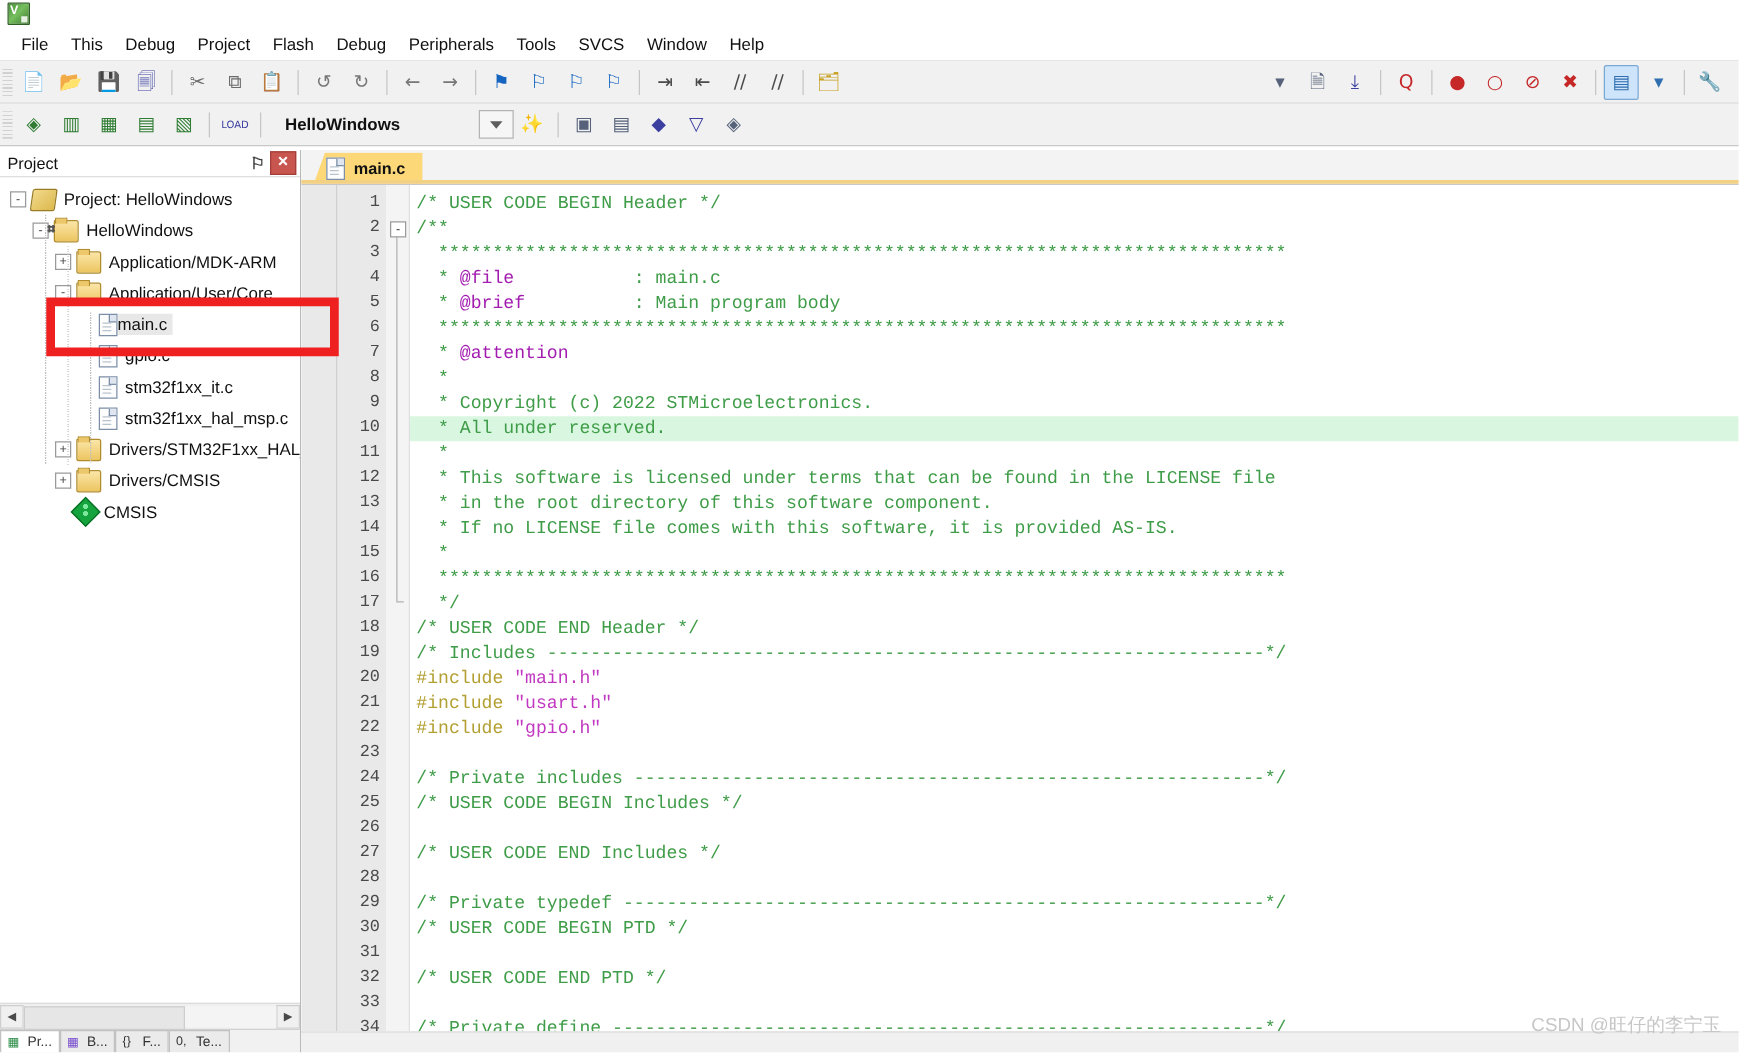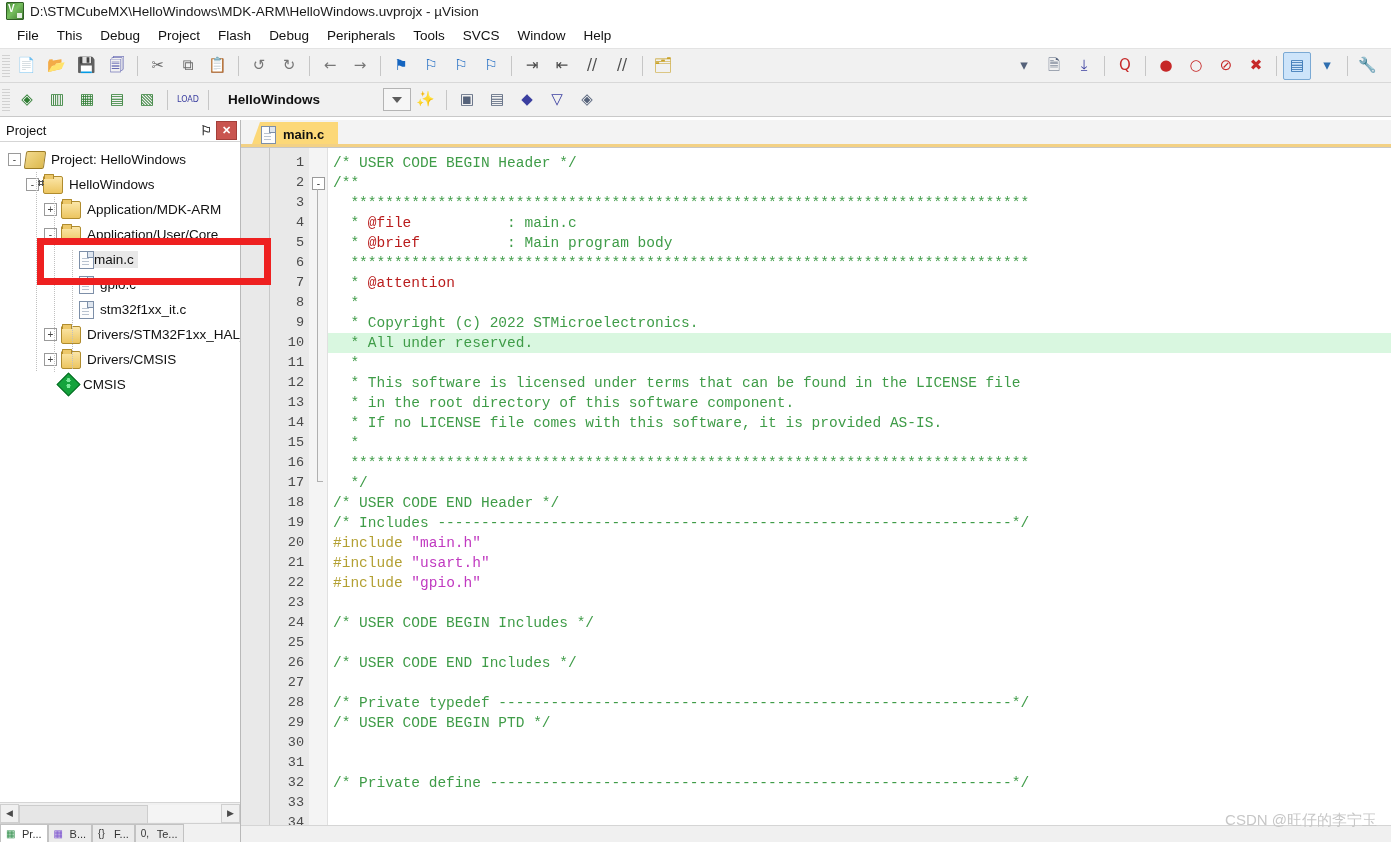--- a/index.html
+++ b/index.html
@@ -239,21 +239,21 @@
 
   .codecol{
     flex:1;min-width:0;padding-top:5px;position:relative;overflow:hidden;
     font-family:"Liberation Mono", monospace;font-size:14.5px;
   }
   .cline{
     height:20px;line-height:20px;white-space:pre;padding-left:5px;
   }
   .cline.hl{background:#d9f7e0;}
   .c-cmt{color:#3f9c48;}
-  .c-doc{color:#b91c1c;}
+  .c-doc{color:#a21caf;}
   .c-pre{color:#b3a033;}
   .c-str{color:#c039c0;}
 
   .hbar{
     height:16px;flex:0 0 16px;background:#f0f0f0;border-top:1px solid #d5d5d5;
     display:flex;align-items:center;
   }
 
   
   .annot{
@@ -265,21 +265,20 @@
     position:absolute;right:14px;bottom:12px;z-index:60;
     color:#c7c7c7;font-size:15px;font-family:"Liberation Sans",sans-serif;
     white-space:nowrap;
   }
 </style>
 </head>
 <body>
 
 <div class="titlebar">
   <div class="title-ico"></div>
-  <div class="title-text">D:\STMCubeMX\HelloWindows\MDK-ARM\HelloWindows.uvprojx - µVision</div>
 </div>
 
 <div class="menubar" id="menubar">
     <div class="menu-item">File</div>
     <div class="menu-item">This</div>
     <div class="menu-item">Debug</div>
     <div class="menu-item">Project</div>
     <div class="menu-item">Flash</div>
     <div class="menu-item">Debug</div>
     <div class="menu-item">Peripherals</div>
@@ -491,20 +490,25 @@
         </div>
         <div class="trow" style="padding-left: 62px;">
           <div class="exp none"></div>
           <div class="ico-file"></div>
           <span class="tlabel">gpio.c</span>
         </div>
         <div class="trow" style="padding-left: 62px;">
           <div class="exp none"></div>
           <div class="ico-file"></div>
           <span class="tlabel">stm32f1xx_it.c</span>
+        </div>
+        <div class="trow" style="padding-left: 62px;">
+          <div class="exp none"></div>
+          <div class="ico-file"></div>
+          <span class="tlabel">stm32f1xx_hal_msp.c</span>
         </div>
         <div class="trow" style="padding-left: 44px;">
           <div class="exp">+</div>
           <div class="ico ico-folder"></div>
           <span class="tlabel">Drivers/STM32F1xx_HAL_Driver</span>
         </div>
         <div class="trow" style="padding-left: 44px;">
           <div class="exp">+</div>
           <div class="ico ico-folder"></div>
           <span class="tlabel">Drivers/CMSIS</span>
@@ -651,27 +655,29 @@
           <div class="cline"><span class="c-cmt">  * If no LICENSE file comes with this software, it is provided AS-IS.</span></div>
           <div class="cline"><span class="c-cmt">  *</span></div>
           <div class="cline"><span class="c-cmt">  ******************************************************************************</span></div>
           <div class="cline"><span class="c-cmt">  */</span></div>
           <div class="cline"><span class="c-cmt">/* USER CODE END Header */</span></div>
           <div class="cline"><span class="c-cmt">/* Includes ------------------------------------------------------------------*/</span></div>
           <div class="cline"><span class="c-pre">#include </span><span class="c-str">"main.h"</span></div>
           <div class="cline"><span class="c-pre">#include </span><span class="c-str">"usart.h"</span></div>
           <div class="cline"><span class="c-pre">#include </span><span class="c-str">"gpio.h"</span></div>
           <div class="cline">&nbsp;</div>
+          <div class="cline"><span class="c-cmt">/* Private includes ----------------------------------------------------------*/</span></div>
           <div class="cline"><span class="c-cmt">/* USER CODE BEGIN Includes */</span></div>
           <div class="cline">&nbsp;</div>
           <div class="cline"><span class="c-cmt">/* USER CODE END Includes */</span></div>
           <div class="cline">&nbsp;</div>
           <div class="cline"><span class="c-cmt">/* Private typedef -----------------------------------------------------------*/</span></div>
           <div class="cline"><span class="c-cmt">/* USER CODE BEGIN PTD */</span></div>
           <div class="cline">&nbsp;</div>
+          <div class="cline"><span class="c-cmt">/* USER CODE END PTD */</span></div>
           <div class="cline">&nbsp;</div>
           <div class="cline"><span class="c-cmt">/* Private define ------------------------------------------------------------*/</span></div>
         </div>
     </div>
 
     <div class="hbar"></div>
   </div>
 </div>
 
 <div class="annot" id="annot" style="left: 37px; top: 238px; width: 234px; height: 47px; border-color: rgb(238, 32, 32);"></div>

